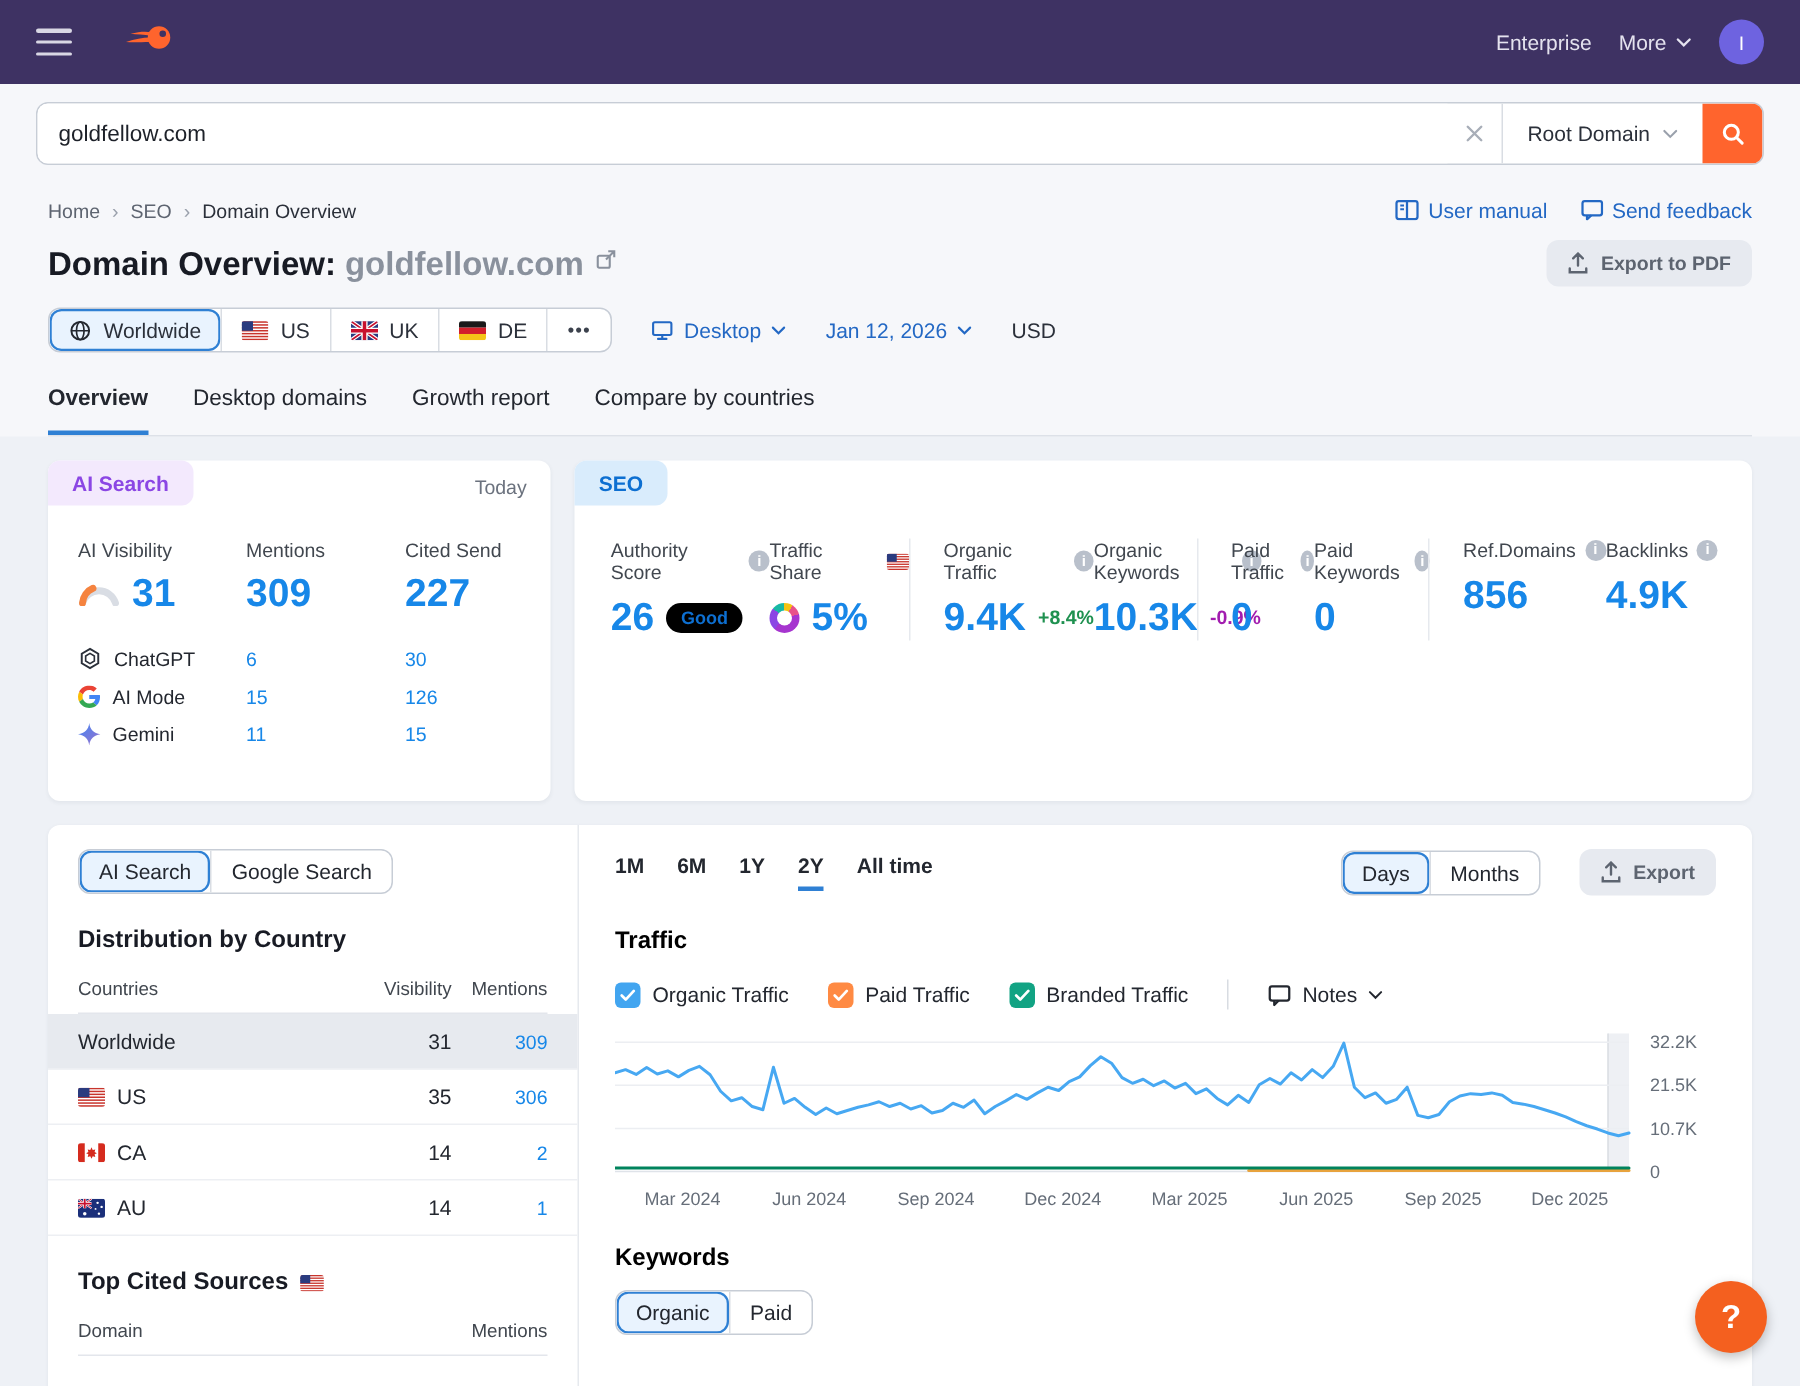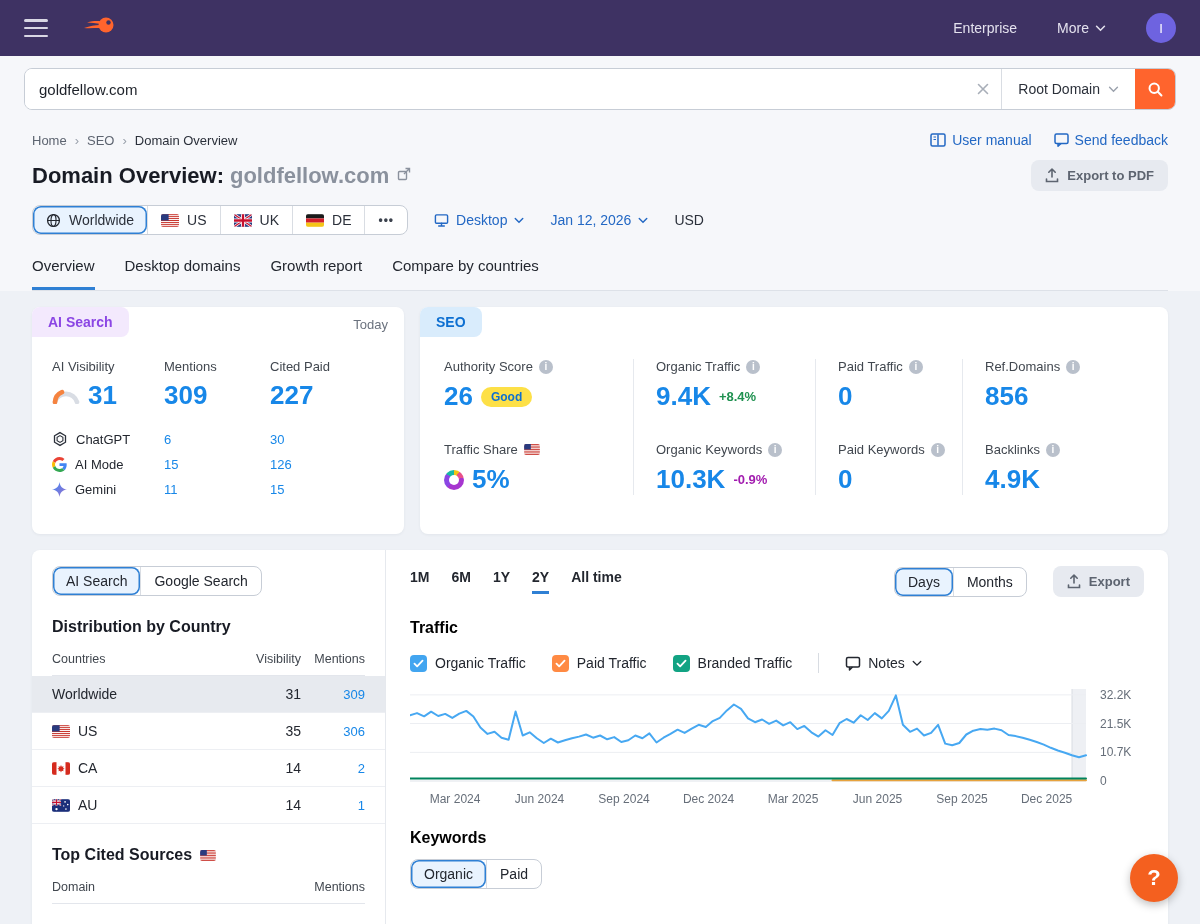--- a/index.html
+++ b/index.html
@@ -4,21 +4,21 @@
 <style>
   *{box-sizing:border-box;margin:0;padding:0}
   html,body{width:1200px;height:924px;overflow:hidden}
   body{font-family:"Liberation Sans",sans-serif;background:#eef1f6;color:#1d2129;position:relative}
 
   
   .topnav{height:56px;background:#3e3263;display:flex;align-items:center;padding:0 24px;gap:20px}
   .burger{width:24px;height:18px;display:flex;flex-direction:column;justify-content:space-between;cursor:pointer}
   .burger span{height:2.5px;background:#d9d7e4;border-radius:2px}
   .logo{margin-left:14px}
-  .topnav-right{margin-left:auto;display:flex;align-items:center;gap:40px}
+  .topnav-right{margin-left:auto;display:flex;align-items:center;gap:18px}
   .topnav-link{color:#e4e2ee;font-size:14px;display:flex;align-items:center;gap:6px;cursor:pointer}
   .avatar{width:30px;height:30px;border-radius:50%;background:#6e63e0;color:#fff;font-size:13px;display:flex;align-items:center;justify-content:center}
 
   
   .upper{background:#f6f7fa;padding:12px 24px 0}
   .searchbar{display:flex;height:42px;border:1px solid #c7cdd6;border-radius:8px;background:#fff;overflow:hidden}
   .searchbar input{flex:1;border:none;outline:none;font:15px "Liberation Sans",sans-serif;padding:0 14px;color:#1d2129}
   .clear-btn{width:36px;display:flex;align-items:center;justify-content:center;color:#a8aeb8;cursor:pointer}
   .scope{display:flex;align-items:center;gap:8px;padding:0 16px;border-left:1px solid #d9dde3;font-size:14px;color:#2b303a;cursor:pointer}
   .search-go{width:40px;background:#ff642d;display:flex;align-items:center;justify-content:center;border:none;cursor:pointer}
@@ -42,21 +42,21 @@
   .loc-item{display:flex;align-items:center;gap:8px;padding:6px 13px;font-size:14px;color:#2b303a;border-left:1px solid #d9dde3;cursor:pointer;white-space:nowrap}
   .loc-item:first-child{border-left:none}
   .loc-item.selected{background:#e9f3fe;box-shadow:inset 0 0 0 1.5px #2f80d4;border-radius:8px}
   .loc-more{letter-spacing:1px;color:#3c424d;font-weight:bold;font-size:12px}
   .blue-ctl{display:flex;align-items:center;gap:7px;color:#2368c4;font-size:14px;cursor:pointer}
   .currency{font-size:14px;color:#2b303a}
 
   
   .tabs{display:flex;gap:30px;margin:22px 8px 0;border-bottom:1px solid #dde1e8}
   .tab{font-size:15px;color:#23272f;padding-bottom:13px;cursor:pointer}
-  .tab.active{font-weight:normal;border-bottom:3px solid #2f80d4}
+  .tab.active{font-weight:bold;border-bottom:3px solid #2f80d4}
 
   
   .content{padding:16px 32px 0;display:flex;flex-direction:column;gap:16px}
   .card{background:#fff;border-radius:8px;box-shadow:0 1px 3px rgba(40,45,60,.06);position:relative}
   .row-cards{display:flex;gap:16px}
   .card-tab{position:absolute;top:0;left:0;font-size:14px;font-weight:bold;padding:7px 16px;border-radius:8px 8px 8px 0}
   .card-tab.ai{background:#f3e9fd;color:#8b46e4}
   .card-tab.seo{background:#d9ecfc;color:#0d6fd1}
   .period{position:absolute;top:10px;right:16px;font-size:13px;color:#6b727e}
 
@@ -66,25 +66,25 @@
   .m-label{font-size:13px;color:#41474f}
   .m-value{font-size:26px;font-weight:bold;color:#1787e8;margin-top:6px;display:flex;align-items:center;gap:8px}
   .ai-rows{margin-top:20px;display:flex;flex-direction:column;gap:10px}
   .ai-row{display:grid;grid-template-columns:112px 106px 1fr;align-items:center}
   .ai-row .name{display:flex;align-items:center;gap:8px;font-size:13px;color:#23272f;white-space:nowrap}
   .num-link{color:#1787e8;font-size:13px;cursor:pointer}
 
   
   .seo-card{flex:1;padding:52px 24px 24px}
   .seo-grid{display:grid;grid-template-columns:27% 26% 21% 26%}
-  .seo-col{padding-left:22px;border-left:1px solid #e6e9ee;display:flex;flex-direction:column;gap:30px}
+  .seo-col{padding-left:22px;border-left:1px solid #e6e9ee;display:flex;}
   .seo-col:first-child{border-left:none;padding-left:0}
   .seo-cell .lbl{font-size:13px;color:#41474f;display:flex;align-items:center;gap:6px}
   .seo-cell .val{margin-top:7px;font-size:26px;font-weight:bold;color:#1787e8;display:flex;align-items:center;gap:8px}
-  .badge{background:#fde047;color:#0d6fd1;font-size:12px;font-weight:bold;border-radius:10px;padding:3px 10px}
+  .badge{background:#000000;color:#0d6fd1;font-size:12px;font-weight:bold;border-radius:10px;padding:3px 10px}
   .delta{font-size:13px;font-weight:bold}
   .delta.up{color:#1f9150}.delta.down{color:#a21caf}
   .info-icon{width:14px;height:14px;border-radius:50%;background:#b9c0cb;color:#fff;display:inline-flex;align-items:center;justify-content:center;font-size:10px;font-weight:bold;cursor:pointer}
   .info-icon::after{content:"i"}
   .donut{width:20px;height:20px;border-radius:50%;background:conic-gradient(#f3c313 0 9%,#e8518a 9% 21%,#a635cf 21% 62%,#8b46e4 62% 86%,#18b8a5 86% 100%);position:relative}
   .donut::after{content:"";position:absolute;inset:5px;background:#fff;border-radius:50%}
 
   
   .bottom-card{display:flex;min-height:420px}
   .left-col{width:356px;padding:16px 20px;border-right:1px solid #e6e9ee}
@@ -305,21 +305,21 @@
             <span>31</span>
           </div>
         </div>
         <div>
           <div class="m-label">Mentions</div>
           <div class="m-value">
               <span>309</span>
             </div>
         </div>
         <div>
-          <div class="m-label">Cited Paid</div>
+          <div class="m-label">Cited Send</div>
           <div class="m-value">
               <span>227</span>
             </div>
         </div>
       </div>
       <div class="ai-rows">
         <div class="ai-row">
           <span class="name">
               <svg width="16" height="16" viewBox="0 0 16 16">
                 <path d="M8 1.6 L13.5 4.8 V11.2 L8 14.4 L2.5 11.2 V4.8 Z" fill="none" stroke="#2b303a" stroke-width="1.3"></path>

